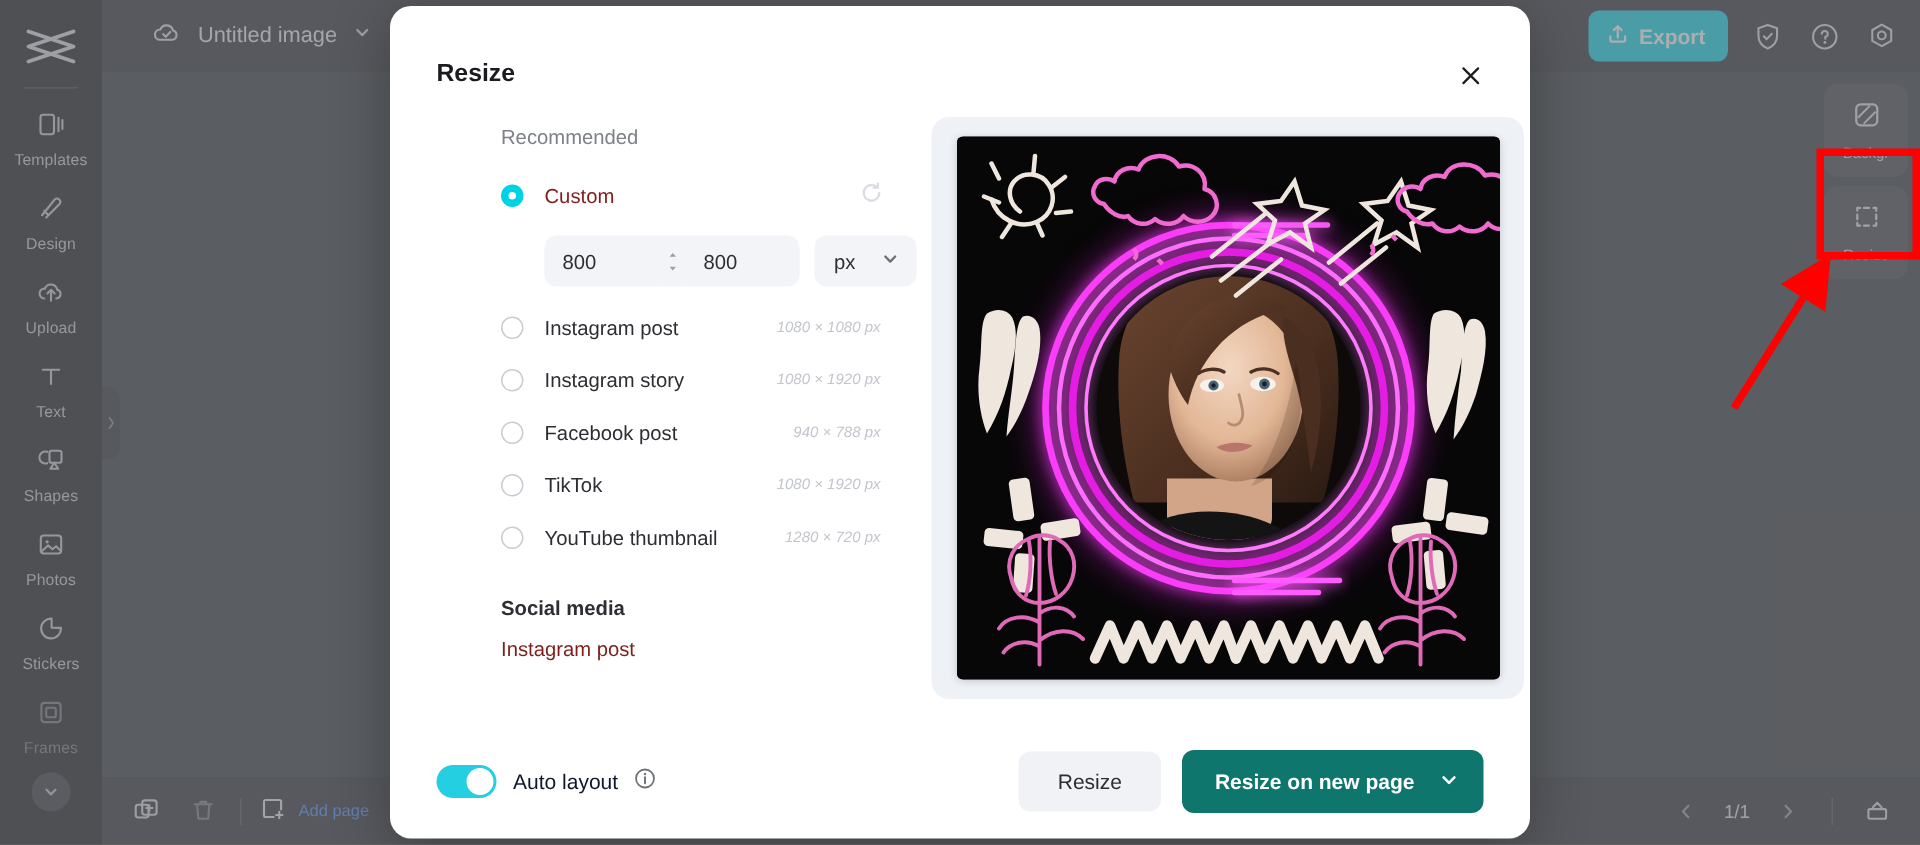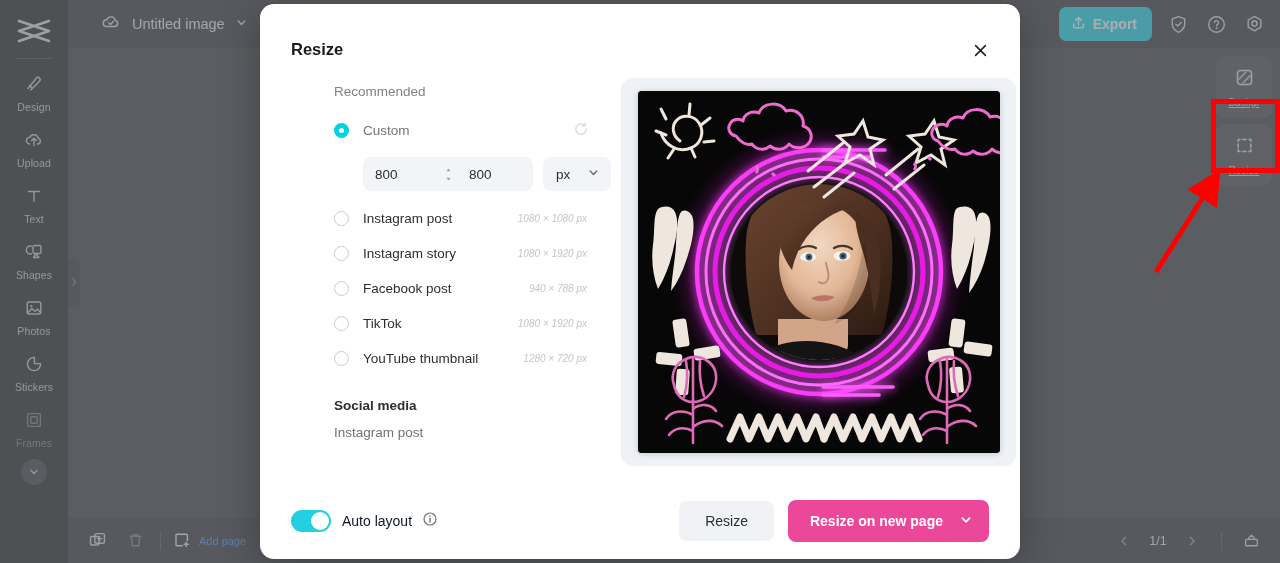--- a/index.html
+++ b/index.html
@@ -56,21 +56,21 @@
   
   .canvas-area { position:absolute; left:68px; top:48px; right:0; bottom:45px; background:#2c2d31; }
 
   
   .rtools { position:absolute; right:8px; top:56px; width:56px; display:flex; flex-direction:column; gap:6px; z-index:4; }
   .rtool {
     width:56px; height:62px; border-radius:9px; background:#3a3b40;
     display:flex; flex-direction:column; align-items:center; justify-content:center;
     gap:5px; color:#dddfe4; cursor:pointer;
   }
-  .rtool .lbl { font-size:10px; color:#d3d5da;text-decoration:underline; }
+  .rtool .lbl { font-size:10px; color:#d3d5da; }
 
   
   .bottombar {
     position:absolute; left:68px; right:0; bottom:0; height:45px;
     background:#232428; display:flex; align-items:center; padding:0 16px; z-index:4;
   }
   .bb-ico { width:26px; height:26px; display:flex; align-items:center; justify-content:center; color:#d6d8dd; cursor:pointer; }
   .bb-ico.dim { color:#71737a; }
   .bb-div { width:1px; height:18px; background:#45464c; margin:0 12px; }
   .addpage { display:flex; align-items:center; gap:8px; color:#3b82f6; font-size:11px; cursor:pointer; }
@@ -97,21 +97,21 @@
   .section-h.dark { color:#2c2e33; font-weight:600; font-size:13.5px; }
 
   .opt-row { display:flex; align-items:center; height:35px; cursor:pointer; position:relative; }
   .radio {
     width:15px; height:15px; border-radius:50%; border:1.6px solid #c9ccd3;
     margin-right:14px; flex:none; background:#fff;
   }
   .radio.on { border:none; background:#00d2e6; display:flex; align-items:center; justify-content:center; }
   .radio.on::after { content:""; width:5.5px; height:5.5px; border-radius:50%; background:#fff; }
   .opt-label { font-size:13.5px; color:#2c2e33; }
-  .opt-label.muted { color:#737373; }
+  .opt-label.muted { color:#7f1d1d; }
   .opt-dim { margin-left:auto; margin-right:24px; font-size:10px; color:#c2c5cc;font-style:italic; }
   .reset-ico { position:absolute; right:22px; top:50%; transform:translateY(-50%); color:#d8dbe1; cursor:pointer; }
 
   .dims-row { display:flex; align-items:center; gap:0; margin:9px 0 10px 29px; position:relative;justify-content:center; }
   .num-field {
     width:72px; height:34px; background:#f2f4f7; border:none; border-radius:8px;
     font-family:"Liberation Sans", sans-serif; font-size:13.5px; color:#2c2e33;
     padding:0 12px; outline:none;
   }
   .num-field.first { border-radius:8px 0 0 8px; width:76px; }
@@ -141,21 +141,21 @@
   .toggle-wrap { display:flex; align-items:center; gap:11px; cursor:pointer; }
   .toggle { width:40px; height:22px; border-radius:11px; background:#24cfe2; position:relative; }
   .toggle::after { content:""; position:absolute; right:2px; top:2px; width:18px; height:18px; border-radius:50%; background:#fff; }
   .toggle-lbl { font-size:14px; color:#0f172a; font-weight:500; }
   .foot-right { margin-left:auto; display:flex; align-items:center; gap:14px; }
   .btn-sec {
     height:40px; padding:0 26px; border:none; border-radius:8px; background:#f0f2f5;
     font-family:"Liberation Sans", sans-serif; font-size:14px; color:#2c2e33; cursor:pointer;
   }
   .btn-pri {
-    height:42px; padding:0 16px 0 22px; border:none; border-radius:8px; background:#ec4899;
+    height:42px; padding:0 16px 0 22px; border:none; border-radius:8px; background:#0f766e;
     font-family:"Liberation Sans", sans-serif; font-size:14px; font-weight:600; color:#fff;
     display:flex; align-items:center; gap:16px; cursor:pointer;
   }
 
   
   .anno-box {
     position:absolute; left:1211px; top:99px; width:69px; height:74px;
     border:5px solid #fe0000; z-index:60; pointer-events:none;
   }
   .anno-arrow { position:absolute; left:1130px; top:160px; z-index:60; pointer-events:none; }
@@ -166,20 +166,29 @@
 <div id="app">
 
   <div class="rail">
     <div class="logo">
       <svg width="34" height="26" viewBox="0 0 34 26" fill="none">
         <path d="M2 3 L32 13 L2 23 M32 3 L2 13 L32 23" stroke="#d8dade" stroke-width="2.6" stroke-linecap="round" stroke-linejoin="round"></path>
       </svg>
     </div>
     <div class="rail-sep"></div>
 
+    <div class="rail-item">
+      <span>
+        <svg width="20" height="20" viewBox="0 0 20 20" fill="none">
+          <rect x="3" y="3.5" width="9" height="13" rx="1.6" stroke="#c3c5cb" stroke-width="1.4"></rect>
+          <path d="M15 5.5v9M17.6 7v6" stroke="#c3c5cb" stroke-width="1.4" stroke-linecap="round"></path>
+        </svg>
+      </span>
+      <span class="lbl">Templates</span>
+    </div>
 
     <div class="rail-item">
       <span>
         <svg width="20" height="20" viewBox="0 0 20 20" fill="none">
           <path d="M4 14.5 L12.5 4 a2.2 2.2 0 0 1 3.2 3 L6.8 16" stroke="#c3c5cb" stroke-width="1.4" stroke-linecap="round"></path>
           <path d="M5.5 11.5l2.5 2.6" stroke="#c3c5cb" stroke-width="1.4" stroke-linecap="round"></path>
         </svg>
       </span>
       <span class="lbl">Design</span>
     </div>

